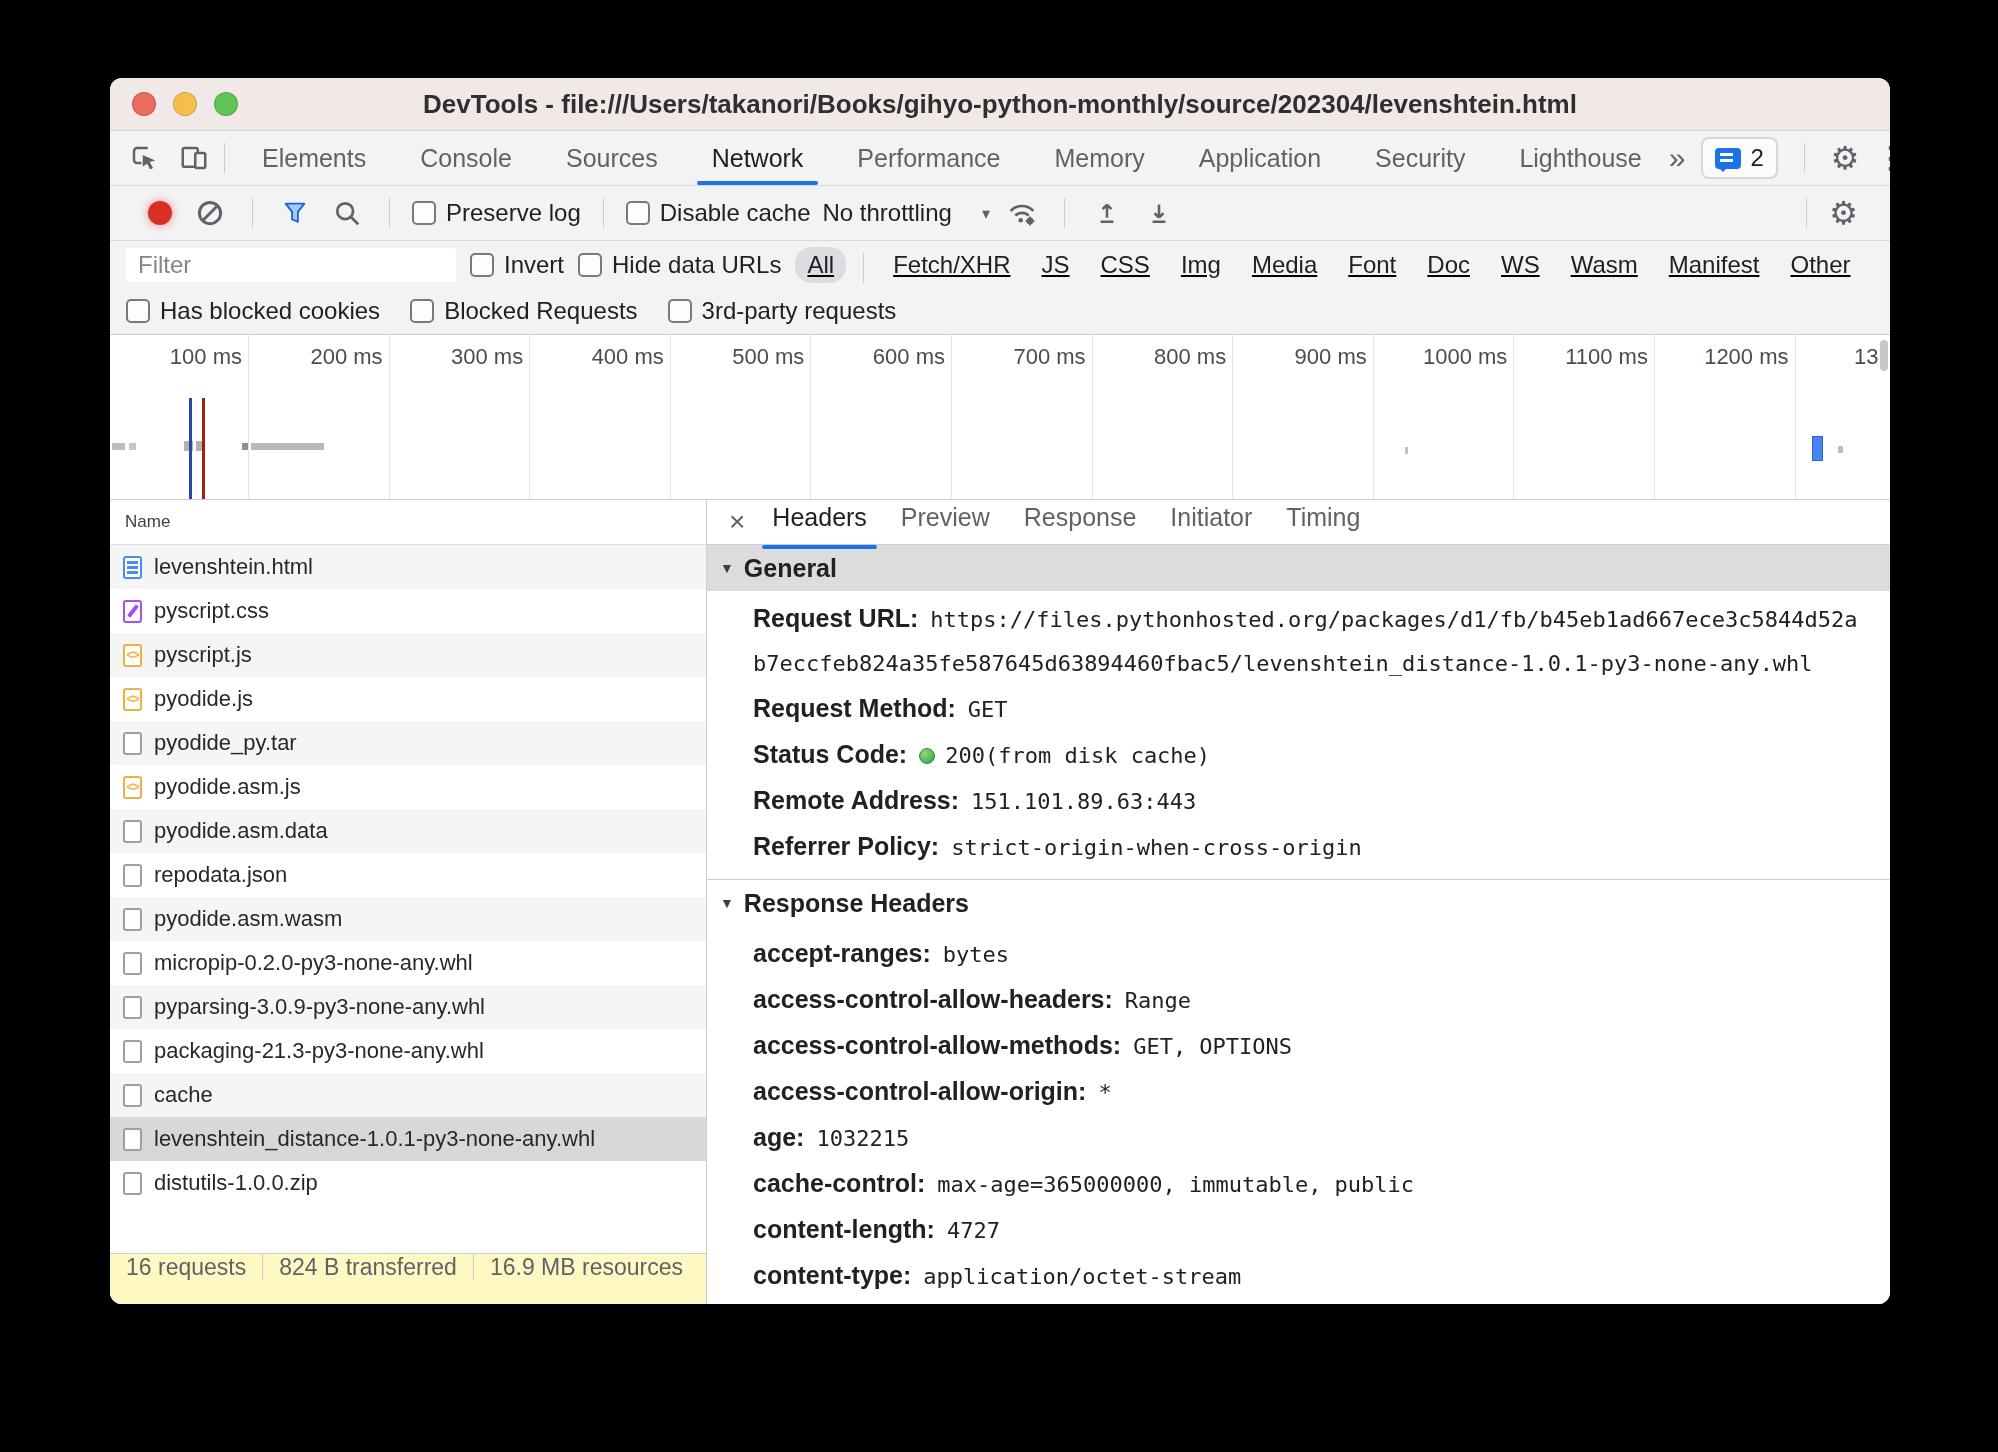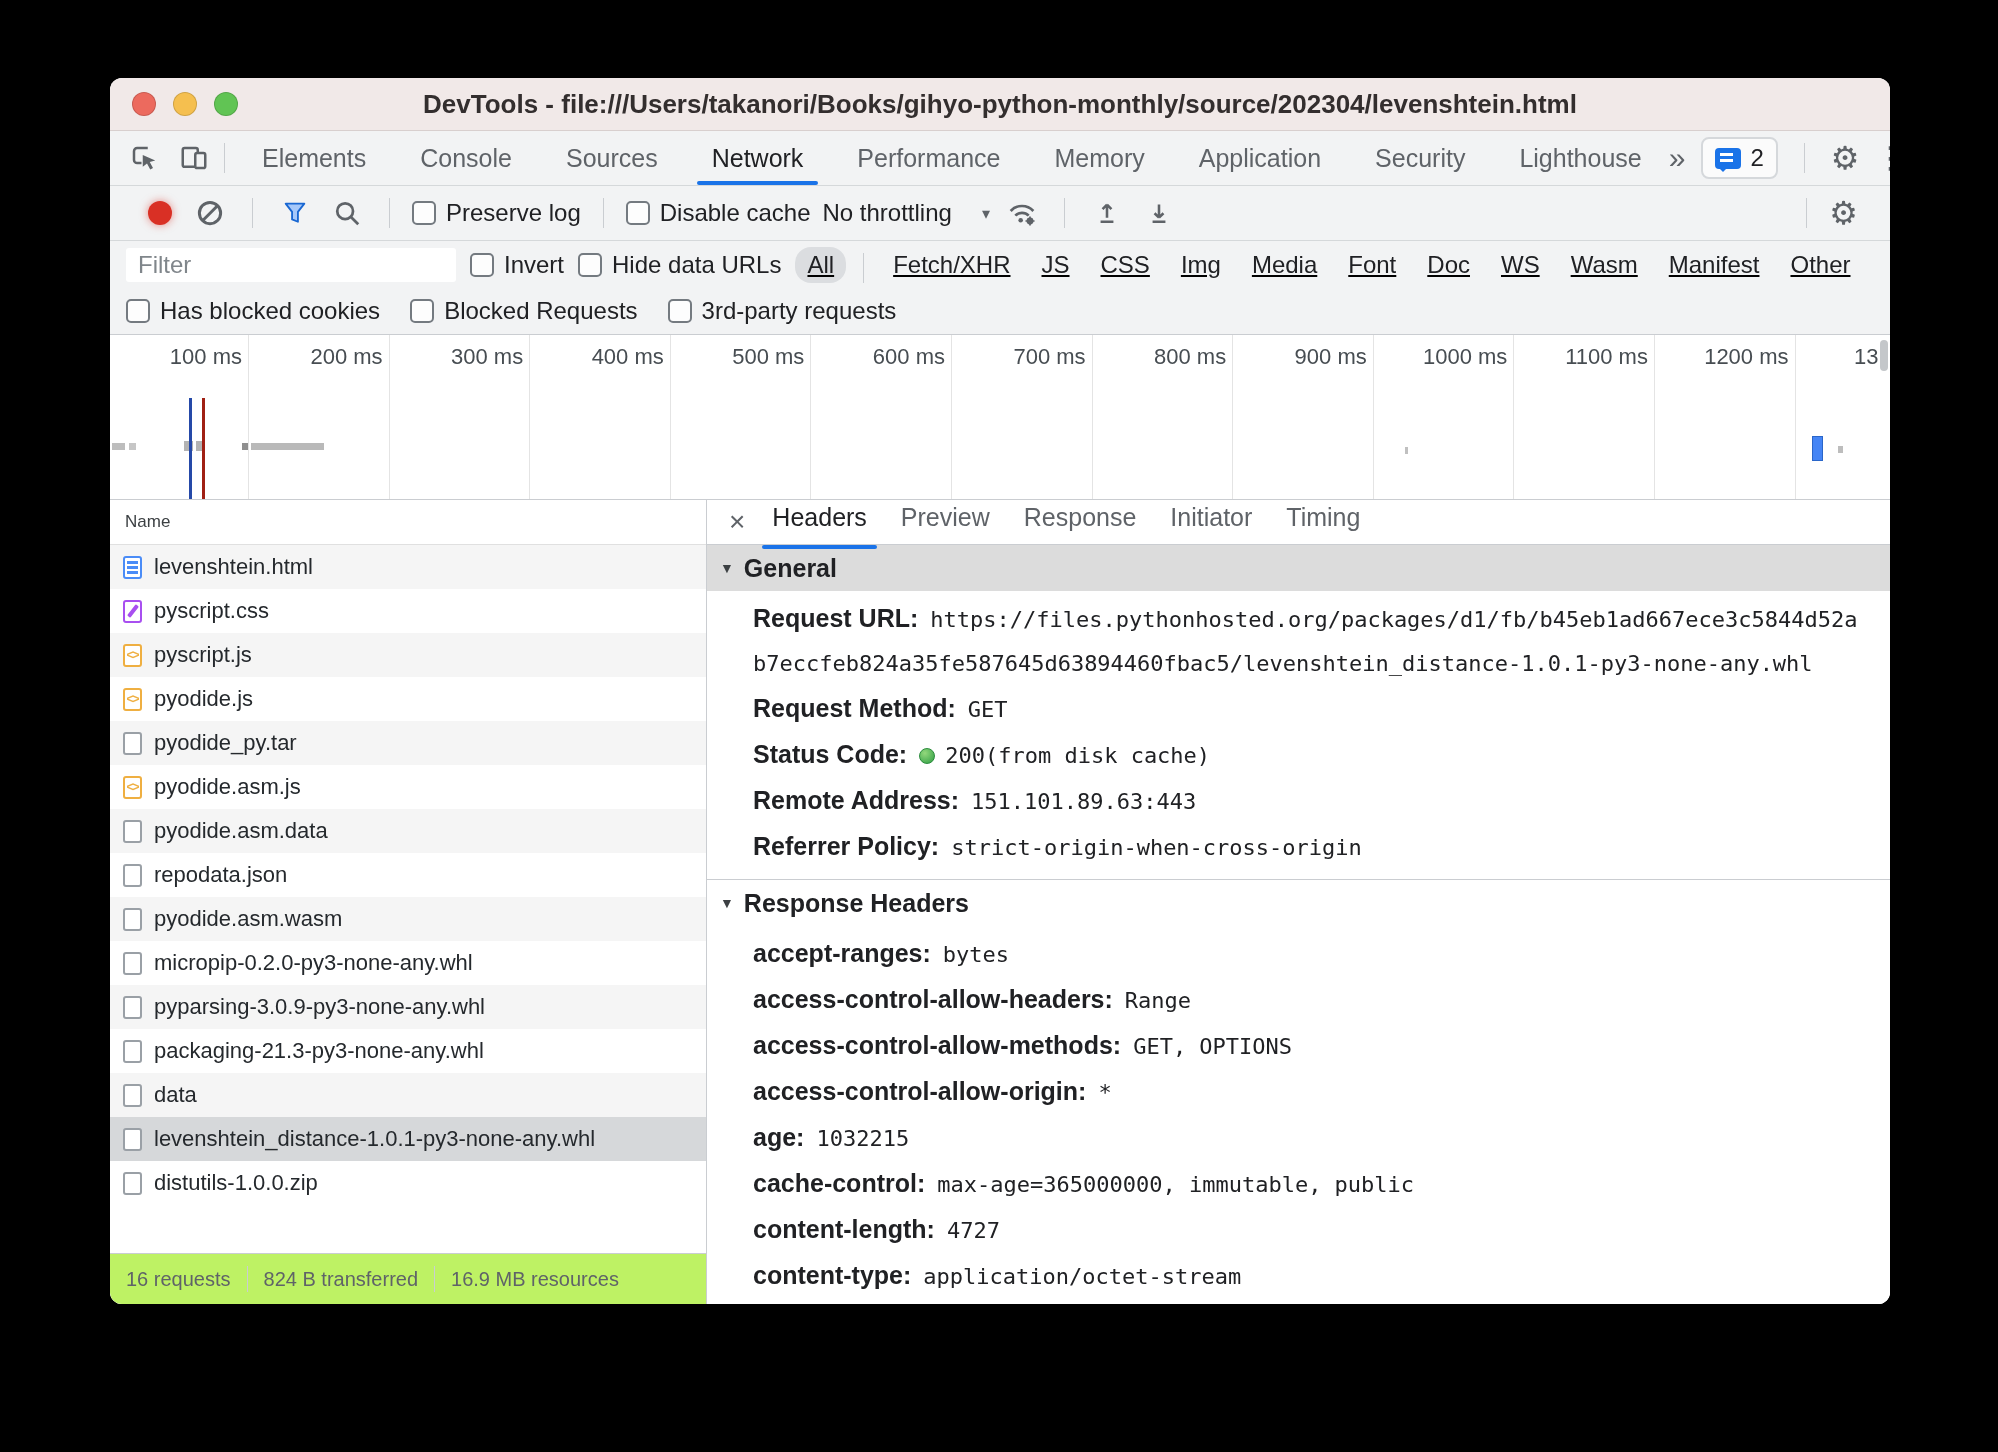--- a/index.html
+++ b/index.html
@@ -84,21 +84,21 @@
   .req-row{height:44px;display:flex;align-items:center;gap:12px;padding-left:13px;font-size:22px;color:#25292d;white-space:nowrap;overflow:hidden;}
   .req-row.stripe{background:#f5f5f5;}
   .req-row.selected{background:#d6d8da;}
   .fi{width:19px;height:23px;border:2px solid #9aa0a6;border-radius:3px;box-sizing:border-box;position:relative;flex:0 0 auto;background:#fff;}
   .fi.document{border-color:#4a8cf7;}
   .fi.document::before{content:"";position:absolute;left:2px;top:3px;width:11px;height:3px;background:#4a8cf7;box-shadow:0 5px 0 #4a8cf7,0 10px 0 #4a8cf7;}
   .fi.stylesheet{border-color:#a84ff0;}
   .fi.stylesheet::before{content:"";position:absolute;left:6px;top:2px;width:4px;height:14px;background:#a84ff0;transform:rotate(38deg);border-radius:1px;}
   .fi.script{border-color:#efaf41;}
   .fi.script::before{content:"<>";position:absolute;left:0;right:0;top:2px;text-align:center;font-size:12px;font-weight:700;letter-spacing:-1px;color:#efaf41;}
-  .summary-bar{height:50px;flex:0 0 50px;border-top:1px solid #cacdd1;background:#bef264;display:flex;align-items:center;font-size:20px;color:#5f6368;white-space:nowrap;overflow:hidden;}
+  .summary-bar{height:50px;flex:0 0 50px;border-top:1px solid #cacdd1;background:#fef9c3;display:flex;align-items:flex-start;font-size:23px;color:#5f6368;white-space:nowrap;overflow:hidden;}
   .sum-item{padding:0 16px;border-right:1px solid #cacdd1;line-height:26px;}
   .sum-item:last-child{border-right:none;}
   
   .right-pane{flex:1;display:flex;flex-direction:column;min-width:0;background:#fff;}
   .detail-tabs{height:44px;flex:0 0 44px;border-bottom:1px solid #cacdd1;display:flex;align-items:center;background:#fff;}
   .close-x{font-size:28px;color:#5f6368;padding:0 10px 0 22px;line-height:44px;}
   .dtab{line-height:44px;padding:0 17px;font-size:25px;color:#5f6368;position:relative;white-space:nowrap;}
   .dtab.selected{color:#202124;font-weight:500;}
   .dtab.selected::after{content:"";position:absolute;left:7px;right:7px;bottom:0;height:4px;background:#1a73e8;border-radius:2px;}
   .detail-content{flex:1;overflow:hidden;background:#fff;}
@@ -346,21 +346,21 @@
           <div class="req-row stripe">
             <span class="fi file"></span>
             <span class="req-label">pyparsing-3.0.9-py3-none-any.whl</span>
           </div>
           <div class="req-row">
             <span class="fi file"></span>
             <span class="req-label">packaging-21.3-py3-none-any.whl</span>
           </div>
           <div class="req-row stripe">
             <span class="fi file"></span>
-            <span class="req-label">data</span>
+            <span class="req-label">cache</span>
           </div>
           <div class="req-row selected">
             <span class="fi file"></span>
             <span class="req-label">levenshtein_distance-1.0.1-py3-none-any.whl</span>
           </div>
           <div class="req-row">
             <span class="fi file"></span>
             <span class="req-label">distutils-1.0.0.zip</span>
           </div>
         </div>

